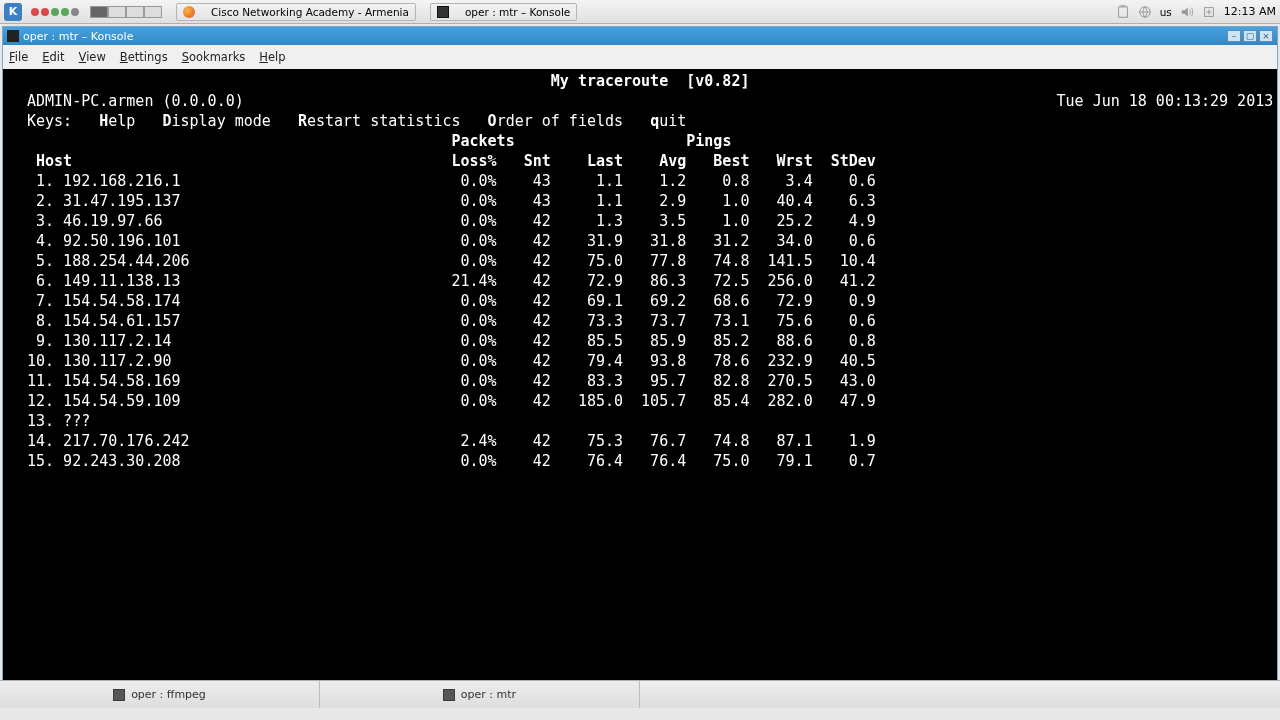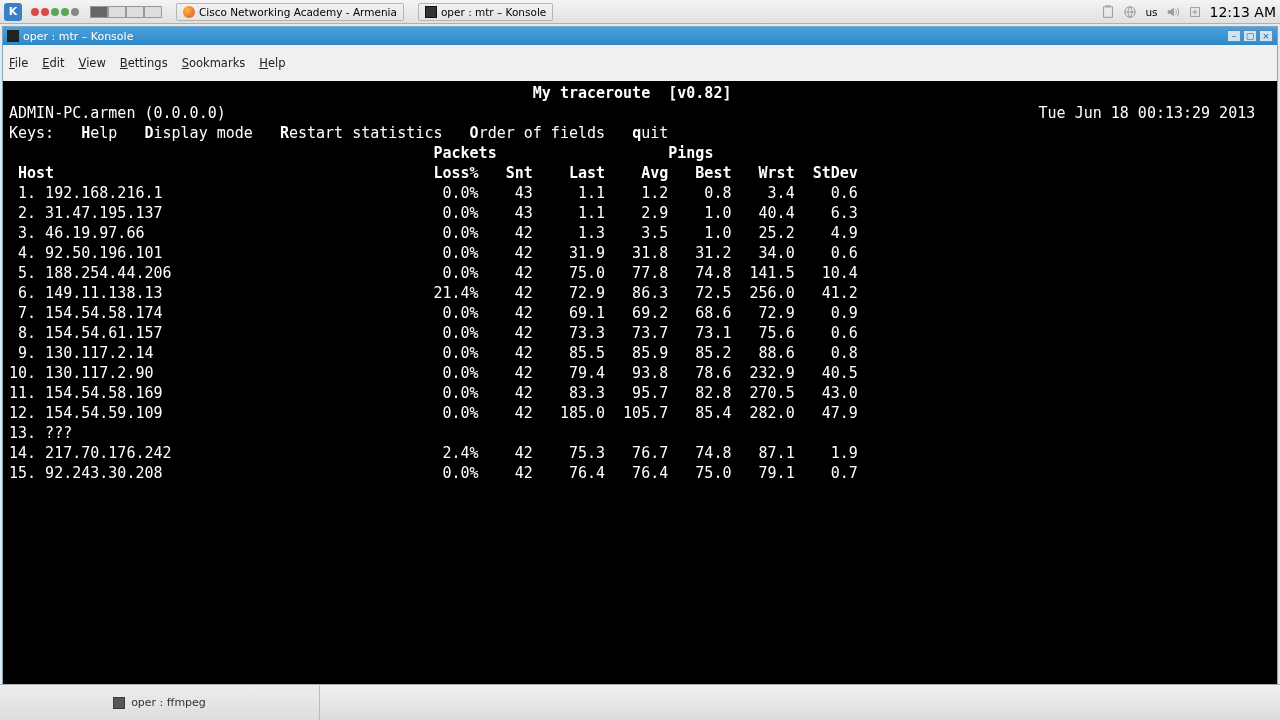--- a/index.html
+++ b/index.html
@@ -6,37 +6,37 @@
 body { width:1280px; height:720px; font-family:"DejaVu Sans",Arial,sans-serif; font-size:11px; background:#e8e8e8; overflow:hidden; position:relative; }
 .top-panel { height:24px; background:linear-gradient(#f4f4f4,#e0e0e0); border-bottom:1px solid #b0b0b0; display:flex; align-items:center; padding:0 4px; }
 .top-left { display:flex; align-items:center; gap:4px; }
 .k-launcher { width:18px; height:18px; background:#3b7fc4; border-radius:3px; display:flex; align-items:center; justify-content:center; color:#fff; font-weight:bold; font-size:11px; }
 .pager { display:flex; gap:0; margin-left:4px; }
 .pager-dot { width:8px; height:8px; border-radius:50%; margin:0 1px; }
 .pd-red{background:#d94a4a;} .pd-green{background:#5aa65a;} .pd-gray{background:#888;}
 .pager-sq { display:flex; gap:0; margin-left:6px; }
 .sq { width:18px; height:12px; background:#ddd; border:1px solid #999; }
 .sq.act{background:#666;}
-.task-item { display:flex; align-items:center; gap:4px; margin-left:10px; padding:2px 6px; border:1px solid #b5b5b5; border-radius:2px; background:linear-gradient(#f2f2f2,#e4e4e4); height:18px; font-size:10.5px; }
+.task-item { display:flex; align-items:center; gap:16px; margin-left:10px; padding:2px 6px; border:1px solid #b5b5b5; border-radius:2px; background:linear-gradient(#f2f2f2,#e4e4e4); height:18px; font-size:10.5px; }
 .ff-icon{width:12px;height:12px;border-radius:50%;background:radial-gradient(circle at 35% 35%,#ffb545,#d9531e);}
 .kons-icon{width:12px;height:12px;background:#333;border:1px solid #111;}
 .top-right { margin-left:auto; display:flex; align-items:center; gap:8px; }
 .tray-icon{width:14px;height:14px;opacity:.6;}
-.clock{font-size:14px;}
+.clock{font-size:11px;}
 .window { position:absolute; left:2px; top:26px; right:2px; bottom:22px; background:#fff; border:1px solid #7aa7c7; display:flex; flex-direction:column; }
 .titlebar { height:18px; background:linear-gradient(#4aa3df,#2f87c5); color:#fff; display:flex; align-items:center; padding:0 4px; font-size:11px; }
 .title-icon{width:12px;height:12px;background:#222;margin-right:4px;}
 .win-ctrl{margin-left:auto;display:flex;gap:2px;}
 .win-btn{width:14px;height:12px;background:#cfe4f2;border:1px solid #5a8db5;font-size:9px;display:flex;align-items:center;justify-content:center;color:#2a5a82;}
-.menubar { height:36px; background:#f0f0f0; display:flex; align-items:center; padding:0 6px; gap:14px; font-size:11.5px; color:#222; }
+.menubar { height:24px; background:#f0f0f0; display:flex; align-items:center; padding:0 6px; gap:14px; font-size:11.5px; color:#222; }
 .menubar span u{text-decoration:underline;}
-.terminal { flex:1; background:#000; color:#fff; font-family:"DejaVu Sans Mono","Liberation Mono",monospace; font-size:15px; line-height:20px; padding:2px 6px; white-space:pre; overflow:hidden; }
+.terminal { flex:1; background:#000; color:#fff; font-family:"DejaVu Sans Mono","Liberation Mono",monospace; font-size:15px; line-height:20px; padding:2px 24px; white-space:pre; overflow:hidden; }
 .bold{font-weight:bold;}
 .term-row{display:block;}
-.taskbar { position:absolute; left:0; right:0; bottom:0; height:36px; background:linear-gradient(#f0f0f0,#dcdcdc); border-top:1px solid #aeaeae; display:flex; }
+.taskbar { position:absolute; left:0; right:0; bottom:12px; height:28px; background:linear-gradient(#f0f0f0,#dcdcdc); border-top:1px solid #aeaeae; display:flex; }
 .tb-tab{flex:0 0 320px; display:flex; align-items:center; justify-content:center; gap:6px; border-right:1px solid #bcbcbc; font-size:11px; color:#333; background:linear-gradient(#ececec,#dedede);}
 .tb-tab .kons-icon{opacity:.8;}
 </style>
 </head>
 <body>
 
 <div class="top-panel">
   <div class="top-left">
     <div class="k-launcher">K</div>
     <div class="pager">
@@ -102,13 +102,17 @@
     <span><u>H</u><span>elp</span></span>
   </div>
   <div class="terminal" id="term"><span class="term-row bold">                                                          My traceroute  [v0.82]</span><span class="term-row">ADMIN-PC.armen (0.0.0.0)                                                                                          Tue Jun 18 00:13:29 2013</span><span class="term-row">Keys:   <span class="bold">H</span>elp   <span class="bold">D</span>isplay mode   <span class="bold">R</span>estart statistics   <span class="bold">O</span>rder of fields   <span class="bold">q</span>uit   </span><span class="term-row">                                               <span class="bold">Packets</span>                   <span class="bold">Pings</span></span><span class="term-row"> <span class="bold">Host                                       </span><span class="bold">   Loss%   Snt    Last    Avg   Best   Wrst  StDev</span></span><span class="term-row"> 1. 192.168.216.1                               0.0%    43     1.1    1.2    0.8    3.4    0.6</span><span class="term-row"> 2. 31.47.195.137                               0.0%    43     1.1    2.9    1.0   40.4    6.3</span><span class="term-row"> 3. 46.19.97.66                                 0.0%    42     1.3    3.5    1.0   25.2    4.9</span><span class="term-row"> 4. 92.50.196.101                               0.0%    42    31.9   31.8   31.2   34.0    0.6</span><span class="term-row"> 5. 188.254.44.206                              0.0%    42    75.0   77.8   74.8  141.5   10.4</span><span class="term-row"> 6. 149.11.138.13                              21.4%    42    72.9   86.3   72.5  256.0   41.2</span><span class="term-row"> 7. 154.54.58.174                               0.0%    42    69.1   69.2   68.6   72.9    0.9</span><span class="term-row"> 8. 154.54.61.157                               0.0%    42    73.3   73.7   73.1   75.6    0.6</span><span class="term-row"> 9. 130.117.2.14                                0.0%    42    85.5   85.9   85.2   88.6    0.8</span><span class="term-row">10. 130.117.2.90                                0.0%    42    79.4   93.8   78.6  232.9   40.5</span><span class="term-row">11. 154.54.58.169                               0.0%    42    83.3   95.7   82.8  270.5   43.0</span><span class="term-row">12. 154.54.59.109                               0.0%    42   185.0  105.7   85.4  282.0   47.9</span><span class="term-row">13. ???                                                                                       </span><span class="term-row">14. 217.70.176.242                              2.4%    42    75.3   76.7   74.8   87.1    1.9</span><span class="term-row">15. 92.243.30.208                               0.0%    42    76.4   76.4   75.0   79.1    0.7</span></div>
 </div>
 
 <div class="taskbar">
   <div class="tb-tab">
       <div class="kons-icon"></div>
       <span>oper : ffmpeg</span>
     </div>
+  <div class="tb-tab">
+      <div class="kons-icon"></div>
+      <span>oper : mtr</span>
+    </div>
 </div>
 
 </body></html>

